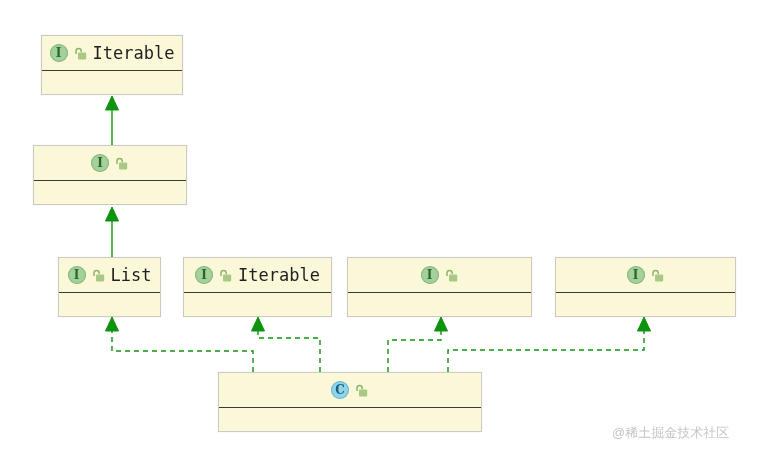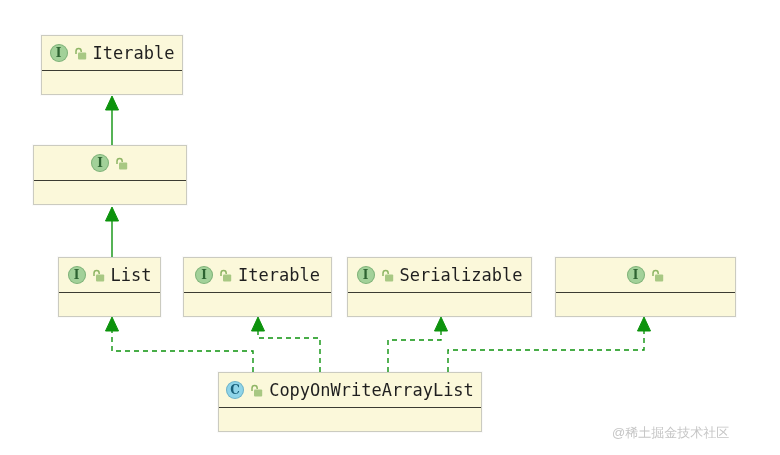--- a/index.html
+++ b/index.html
@@ -113,21 +113,20 @@
     <div class="body"></div>
   </div>
 
   <div class="node" style="left:347px;top:257px;width:185px">
     <div class="title">
       <span class="badge badge-i">I</span>
       <svg class="lock" width="15" height="15" viewBox="0 0 15 15">
           <path d="M3 8 V5.2 A2.6 2.6 0 0 1 8.2 5.2 V6" fill="none" stroke="var(--lock_shackle)" stroke-width="1.5"></path>
           <rect x="5" y="6.6" width="8.2" height="7" rx="1" fill="var(--lock_body)"></rect>
         </svg>
-      <span class="lbl">Serializable</span>
     </div>
     <div class="body"></div>
   </div>
 
   <div class="node" style="left:555px;top:257px;width:181px">
     <div class="title">
       <span class="badge badge-i">I</span>
       <svg class="lock" width="15" height="15" viewBox="0 0 15 15">
           <path d="M3 8 V5.2 A2.6 2.6 0 0 1 8.2 5.2 V6" fill="none" stroke="var(--lock_shackle)" stroke-width="1.5"></path>
           <rect x="5" y="6.6" width="8.2" height="7" rx="1" fill="var(--lock_body)"></rect>
@@ -136,19 +135,18 @@
     <div class="body"></div>
   </div>
 
   <div class="node" style="left:218px;top:372px;width:264px">
     <div class="title">
       <span class="badge badge-c">C</span>
       <svg class="lock" width="15" height="15" viewBox="0 0 15 15">
           <path d="M3 8 V5.2 A2.6 2.6 0 0 1 8.2 5.2 V6" fill="none" stroke="var(--lock_shackle)" stroke-width="1.5"></path>
           <rect x="5" y="6.6" width="8.2" height="7" rx="1" fill="var(--lock_body)"></rect>
         </svg>
-      <span class="lbl">CopyOnWriteArrayList</span>
     </div>
     <div class="body"></div>
   </div>
 
   <div id="watermark">@稀土掘金技术社区</div>
 </div>
 
 </body></html>

